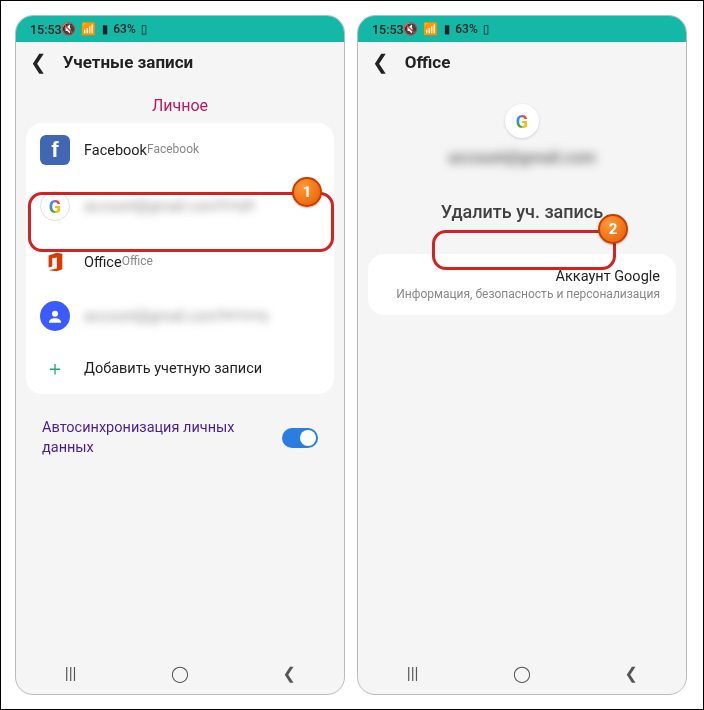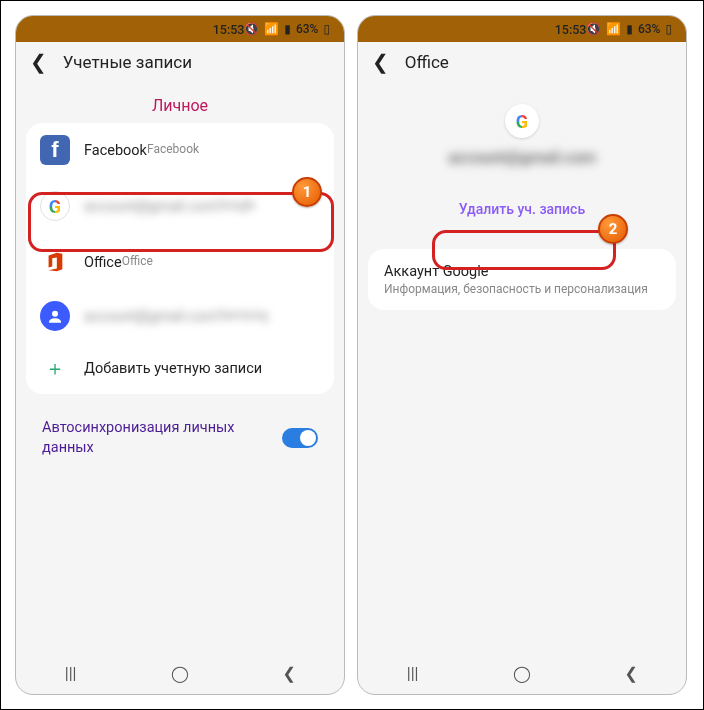--- a/index.html
+++ b/index.html
@@ -24,36 +24,36 @@
     border-radius: 18px;
     overflow: hidden;
     position: relative;
     display: flex;
     flex-direction: column;
   }
   .status-bar {
     height: 26px;
     display: flex;
     align-items: center;
-    justify-content: flex-end;
+    justify-content: flex-start;
     padding: 0 14px;
     font-size: 12.5px;
     font-weight: 500;
     color: #222;
-    background: #a16207;
+    background: #14b8a6;
   }
   .status-bar .icons { display: flex; gap: 5px; align-items: center; font-size: 12px; }
   .header {
     display: flex;
     align-items: center;
     padding: 10px 14px 20px 14px;
     gap: 16px;
   }
   .back-arrow { font-size: 20px; color: #222; line-height: 1; }
-  .header-title { font-size: 17px; font-weight: 400; color: #222; }
+  .header-title { font-size: 17px; font-weight: 700; color: #222; }
   .section-label {
     font-size: 16px;
     color: #be185d;
     padding: 4px 18px 8px 18px;
     text-align: center;
   }
   .card {
     background: #fff;
     border-radius: 16px;
     margin: 0 10px;
@@ -109,24 +109,24 @@
     padding: 12px 0 14px 0;
   }
   .g-circle {
     width: 34px; height: 34px; border-radius: 50%; background: #fff;
     display:flex; align-items:center; justify-content:center;
     box-shadow: 0 1px 3px rgba(0,0,0,0.15);
     margin-bottom: 10px;
   }
   .email-blur { filter: blur(5px); color: #666; font-size: 16px; font-weight: 600; margin-bottom: 26px; }
   .delete-btn {
-    font-size: 14px; color: #8b5cf6; padding: 8px 14px; font-weight: 500;
+    font-size: 18px; color: #404040; padding: 8px 14px; font-weight: 500;
   }
   .list-card {
-    background: #fff; border-radius: 16px; margin: 10px 10px 0 10px; overflow: hidden;
+    background: #fff; border-radius: 16px; margin: 10px 10px 0 10px; overflow: hidden; text-align: right;
   }
   .list-item { padding: 14px 16px; }
   .list-item + .list-item { border-top: 1px solid #eee; }
   .list-title { font-size: 14.5px; color: #222; margin-bottom: 2px; }
   .list-sub { font-size: 12px; color: #888; }
 
   
   .highlight {
     position: absolute;
     border: 3px solid #d42121;

